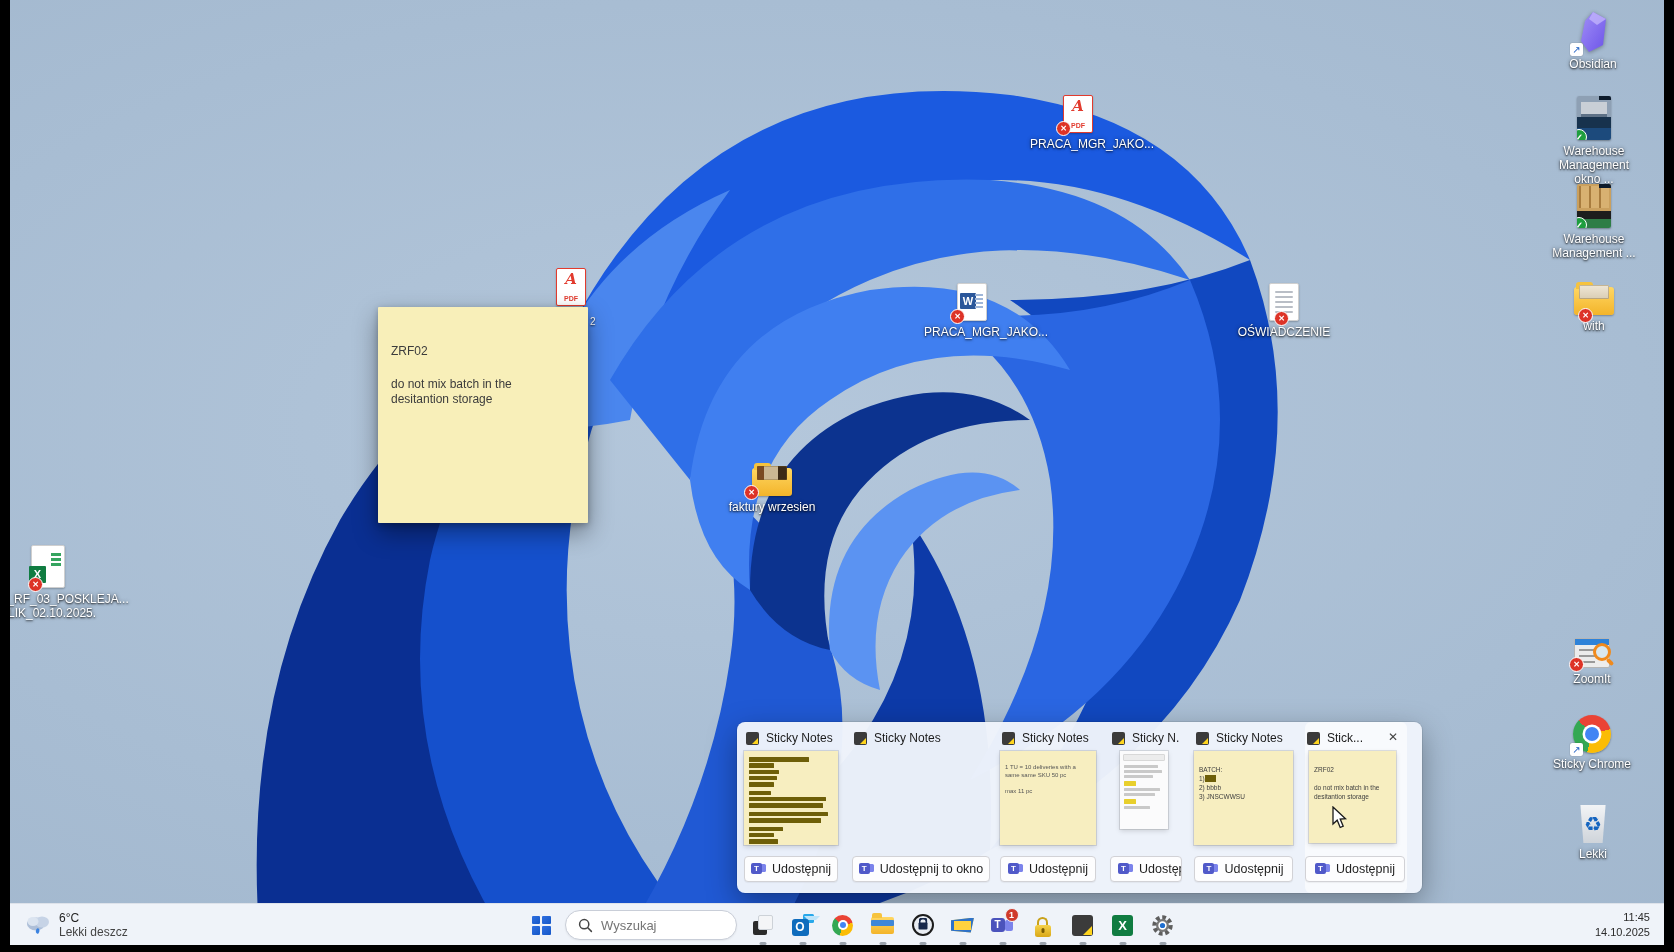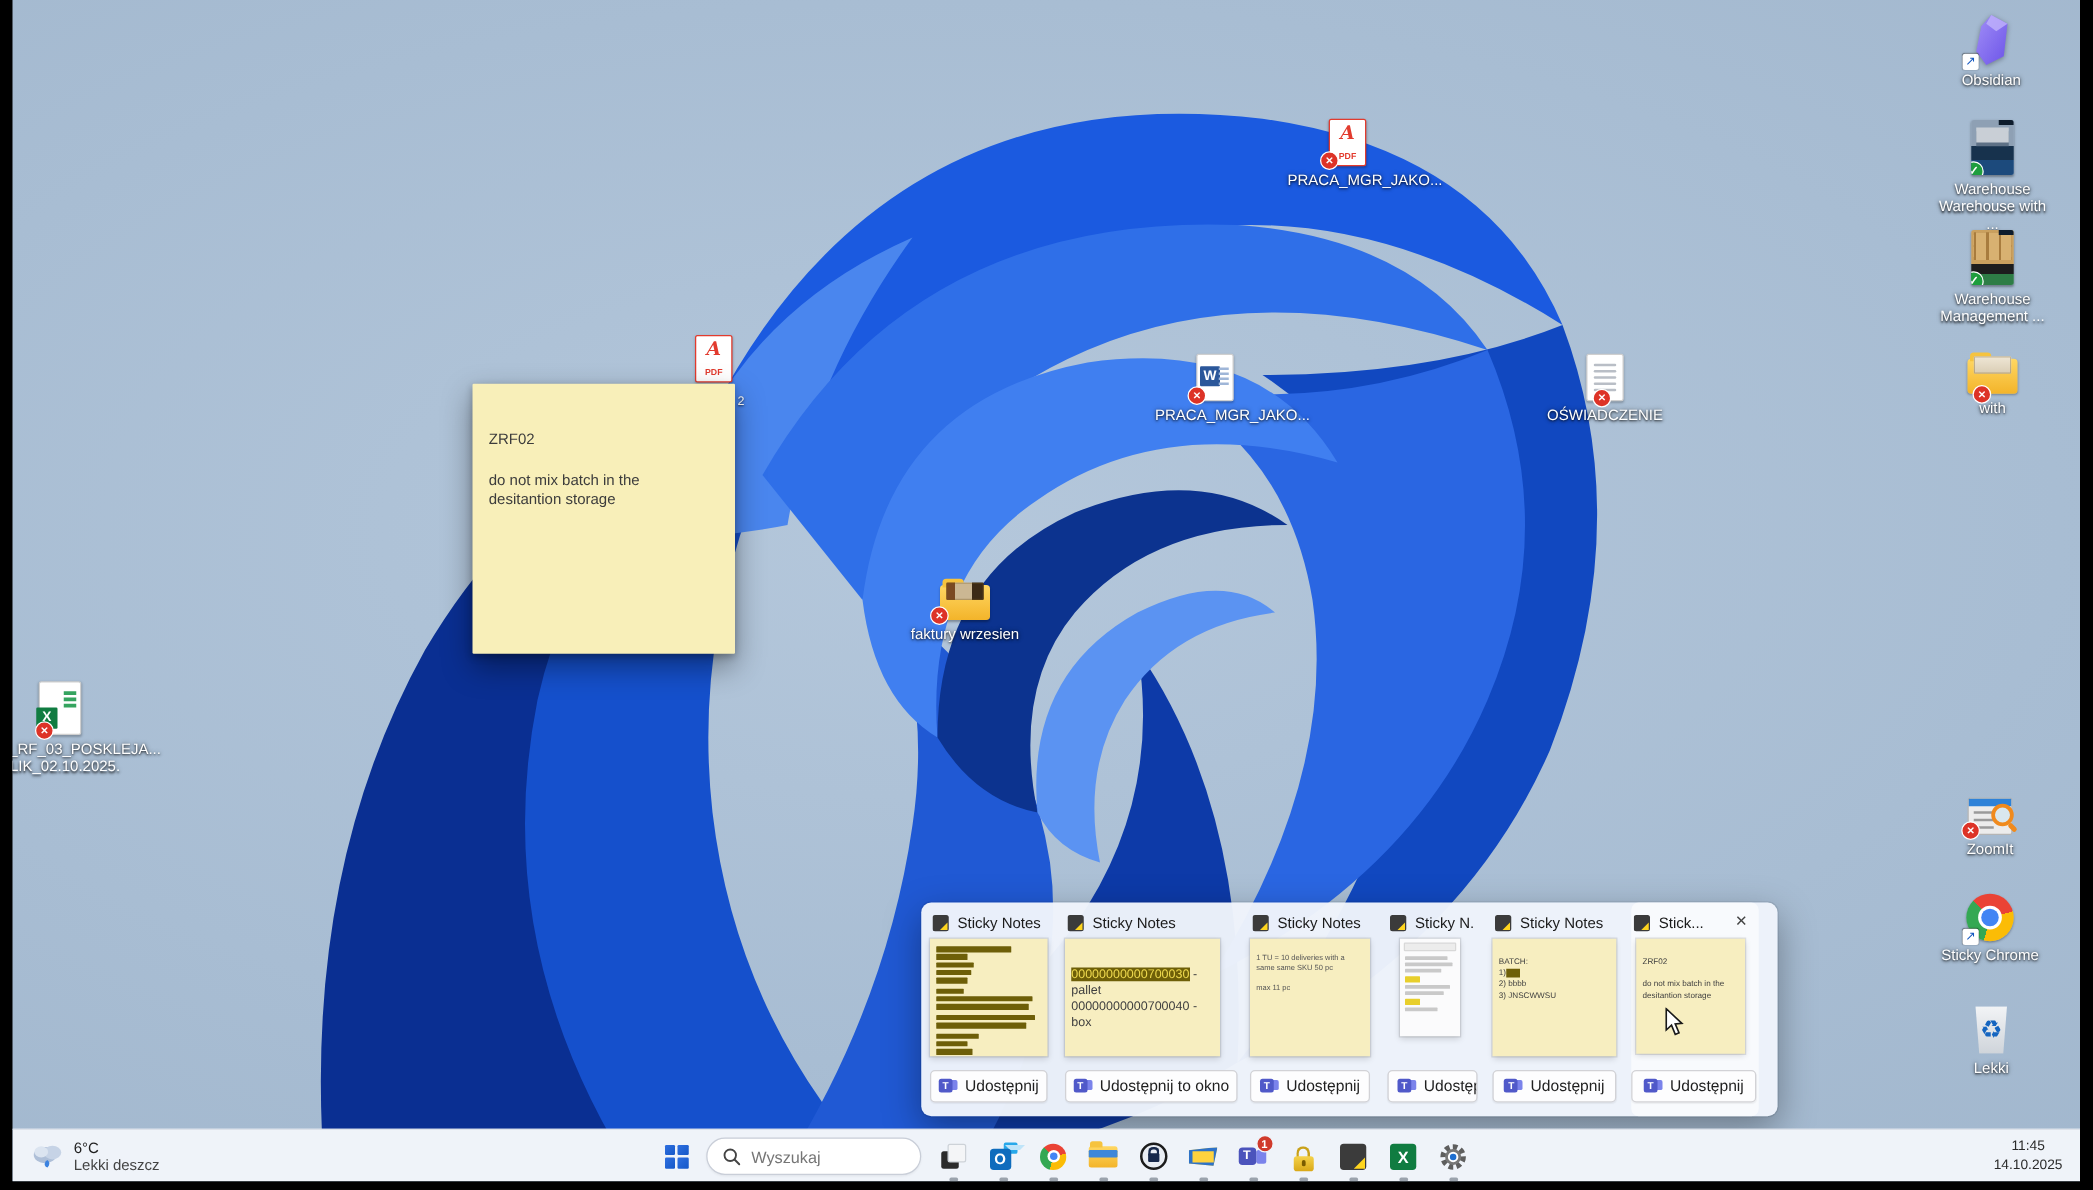--- a/index.html
+++ b/index.html
@@ -170,21 +170,21 @@
   .ic-teams .t1 { position:absolute; left:0; top:4px; width:14px; height:14px; background:#4b53bc; border-radius:3px;
                   color:#fff; font-size:10px; font-weight:bold; text-align:center; line-height:14px; }
   .ic-teams .badge { position:absolute; right:-4px; top:-6px; min-width:14px; height:14px; border-radius:7px; background:#d03a2b;
                   color:#fff; font-size:9px; font-weight:bold; display:flex; align-items:center; justify-content:center; border:1.5px solid #eff3f9; }
   .ic-keepass { position:relative; width:16px; height:20px; margin-top:3px; }
   .ic-keepass .body { position:absolute; left:0; right:0; bottom:0; height:12px; background:linear-gradient(#f5d24a,#d9a818); border-radius:2.5px; }
   .ic-keepass .body::after { content:''; position:absolute; left:50%; top:3.5px; transform:translateX(-50%); width:3px; height:5px; background:#7a5c00; border-radius:2px; }
   .ic-keepass .shk { position:absolute; left:2.5px; top:0; width:11px; height:10px; border:2.5px solid #c9a119; border-bottom:none; border-radius:6px 6px 0 0; }
   .ic-excel { width:21px; height:21px; background:#107c41; border-radius:3px; color:#fff; font-weight:bold; font-size:13px;
               display:flex; align-items:center; justify-content:center; }
-  .clock { position:absolute; right:8px; top:0; height:42px; display:flex; flex-direction:column; align-items:center;
+  .clock { position:absolute; right:8px; top:0; height:42px; display:flex; flex-direction:column; align-items:flex-end;
            justify-content:center; font-size:11px; color:#2b2b2b; line-height:1.35; padding:0 6px; border-radius:4px; }
 </style>
 </head>
 <body>
 
 <div class="screen">
 
   <svg class="wallpaper" viewBox="0 0 1654 945" preserveAspectRatio="none">
     <path d="M 250 945 Q 230 700 330 520 Q 430 350 620 300 Q 470 430 440 600 Q 410 780 500 945 Z" fill="#0a2f92"></path>
     <path d="M 500 945 Q 380 760 420 560 Q 460 380 640 300 Q 540 470 560 650 Q 580 820 700 945 Z" fill="#1550cc"></path>
@@ -293,21 +293,21 @@
     <div class="lbl">Obsidian</div>
   </div>
 
   <div class="dicon" style="left:1539px; top:94px;">
     <div class="art" style="height:46px;">
         <div class="book b1">
           <div class="topbar"></div>
           <span class="badge-check">✓</span>
         </div>
       </div>
-    <div class="lbl"><span>Warehouse</span><br><span>Warehouse with ...</span></div>
+    <div class="lbl"><span>Warehouse</span><br><span>Management okno ...</span></div>
   </div>
 
   <div class="dicon" style="left:1539px; top:182px;">
     <div class="art" style="height:46px;">
         <div class="book b2">
           <div class="topbar"></div>
           <span class="badge-check">✓</span>
         </div>
       </div>
     <div class="lbl"><span>Warehouse</span><br><span>Management ...</span></div>
@@ -391,28 +391,20 @@
           </span>
         <span>Udostępnij</span>
       </button>
     </div>
 
     <div class="fcard" style="left:115px; width:138px;">
       <div class="fhead">
           <span class="snicon s13"></span>
           <span class="ftitle">Sticky Notes</span>
         </div>
-      <div class="fthumb" style="left:0; width:124px; height:94px;">
-        <div class="pad t2txt" style="padding-top:22px;">
-          <span class="hl">00000000000700030</span><span> -</span><br>
-          <span>pallet</span><br>
-          <span>00000000000700040 -</span><br>
-          <span>box</span>
-        </div>
-      </div>
       <button class="fbtn" style="left:0; width:138px;">
         <span class="teams-ic">
             <span class="bg"></span>
             <span class="fg">T</span>
           </span>
         <span>Udostępnij to okno</span>
       </button>
     </div>
 
     <div class="fcard" style="left:263px; width:97px;">

